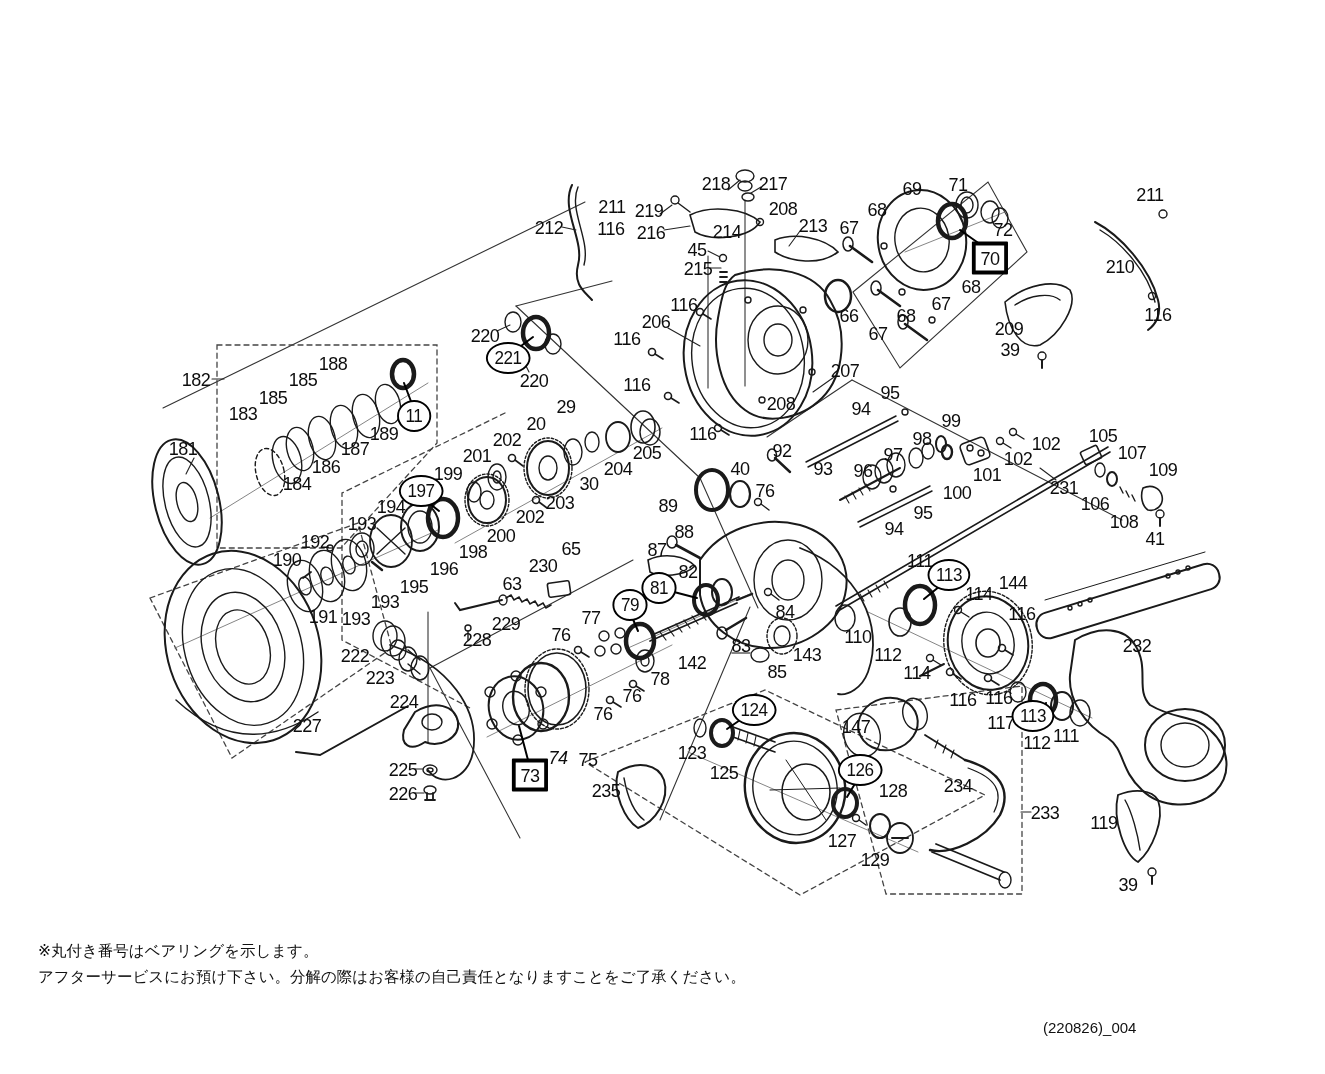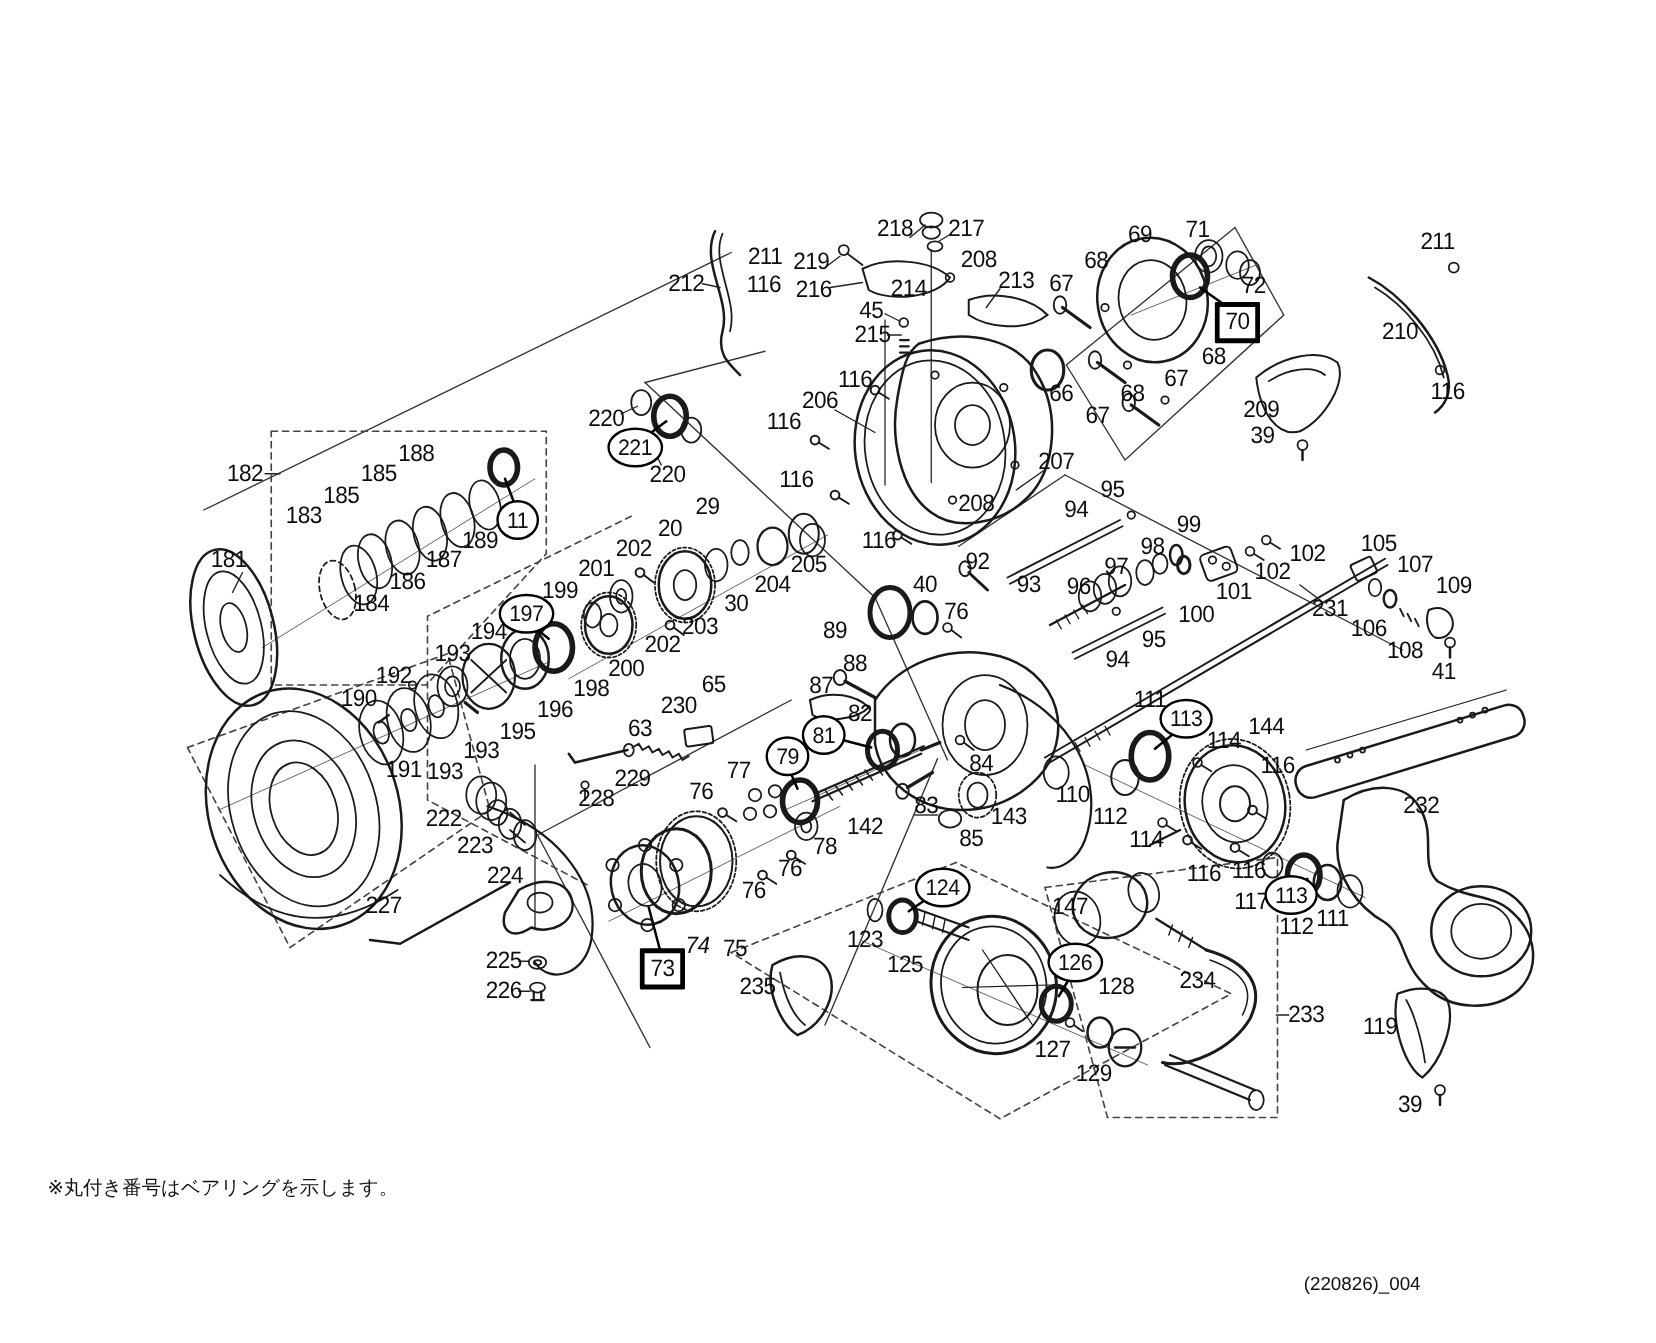--- a/index.html
+++ b/index.html
@@ -572,16 +572,17 @@
       <div class="plabel p" style="left: 875px; top: 859px;">129</div>
       <div class="plabel p" style="left: 856px; top: 726px;">147</div>
       <div class="plabel p" style="left: 958px; top: 785px;">234</div>
       <div class="plabel p" style="left: 1045px; top: 812px;">233</div>
       <div class="plabel p" style="left: 1104px; top: 822px;">119</div>
       <div class="plabel p" style="left: 1128px; top: 884px;">39</div>
     </div>
 
   <div id="notes">
       <div class="note-line">※丸付き番号はベアリングを示します。</div>
+      <div class="note-line">アフターサービスにお預け下さい。分解の際はお客様の自己責任となりますことをご了承ください。</div>
     </div>
 
   <div id="doccode">(220826)_004</div>
 </div>
 
 </body></html>

